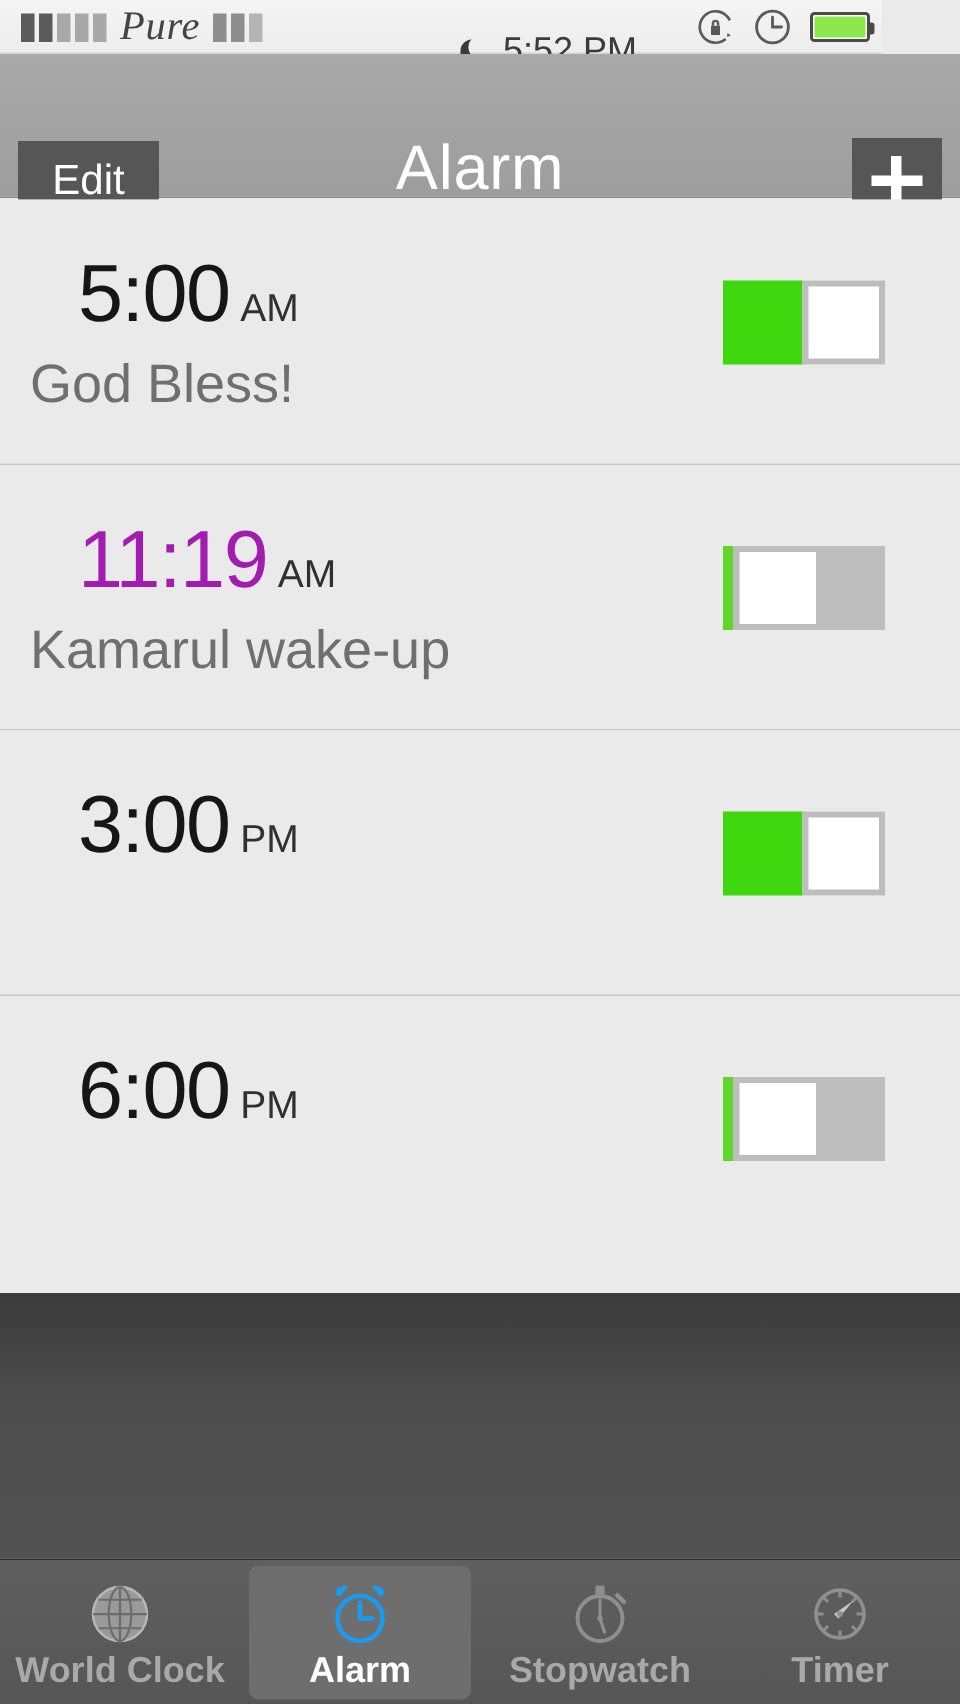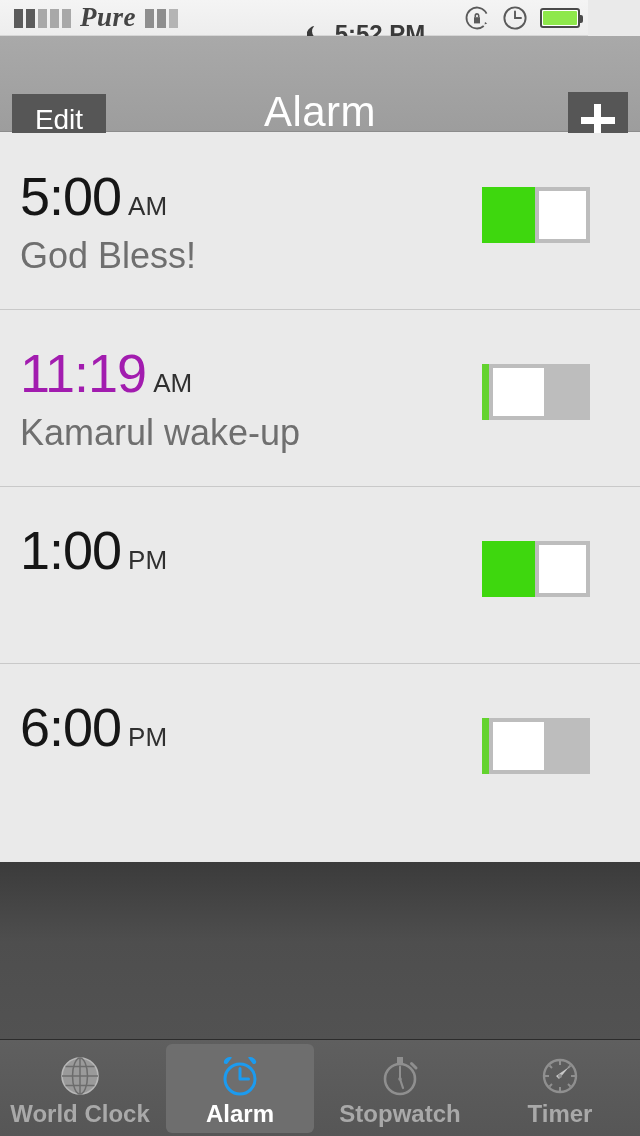--- a/index.html
+++ b/index.html
@@ -20,21 +20,20 @@
   }
 
   
   #status-bar {
     position: absolute;
     left: 0; top: 0;
     width: 588px; height: 36px;
     background: linear-gradient(to bottom, #f4f4f4 0%, #ededed 100%);
     border-bottom: 1px solid #d6d6d6;
     box-sizing: border-box;
-    font-weight: bold;
   }
   .sb-left {
     position: absolute;
     left: 14px; top: 0;
     height: 36px;
     display: flex;
     align-items: center;
     gap: 9px;
   }
   .signal-bars { display: flex; align-items: flex-end; gap: 3px; height: 20px; }
@@ -186,20 +185,21 @@
   .alarm-row:last-child { border-bottom: none; }
   .row-text {
     position: absolute;
     left: 20px; top: 36px;
   }
   .time-line {
     display: flex;
     align-items: baseline;
     gap: 7px;
     line-height: 1;
+    margin-left: 32px;
   }
   .time-main {
     font-size: 54px;
     color: #161616;
     font-weight: 400;
     letter-spacing: -1px;
     line-height: 1;
   }
   .time-main.light { color: #a21caf; }
   .time-suffix {
@@ -395,21 +395,21 @@
       <div class="switch off">
         <span class="sliver"></span>
         <span class="track-off"></span>
         <span class="knob-left"></span>
       </div>
     </div>
 
     <div class="alarm-row">
       <div class="row-text">
         <div class="time-line">
-          <span class="time-main">1:00</span>
+          <span class="time-main">3:00</span>
           <span class="time-suffix">PM</span>
         </div>
       </div>
       <div class="switch on">
         <span class="track-on"></span>
         <span class="knob-right"></span>
       </div>
     </div>
 
     <div class="alarm-row">

